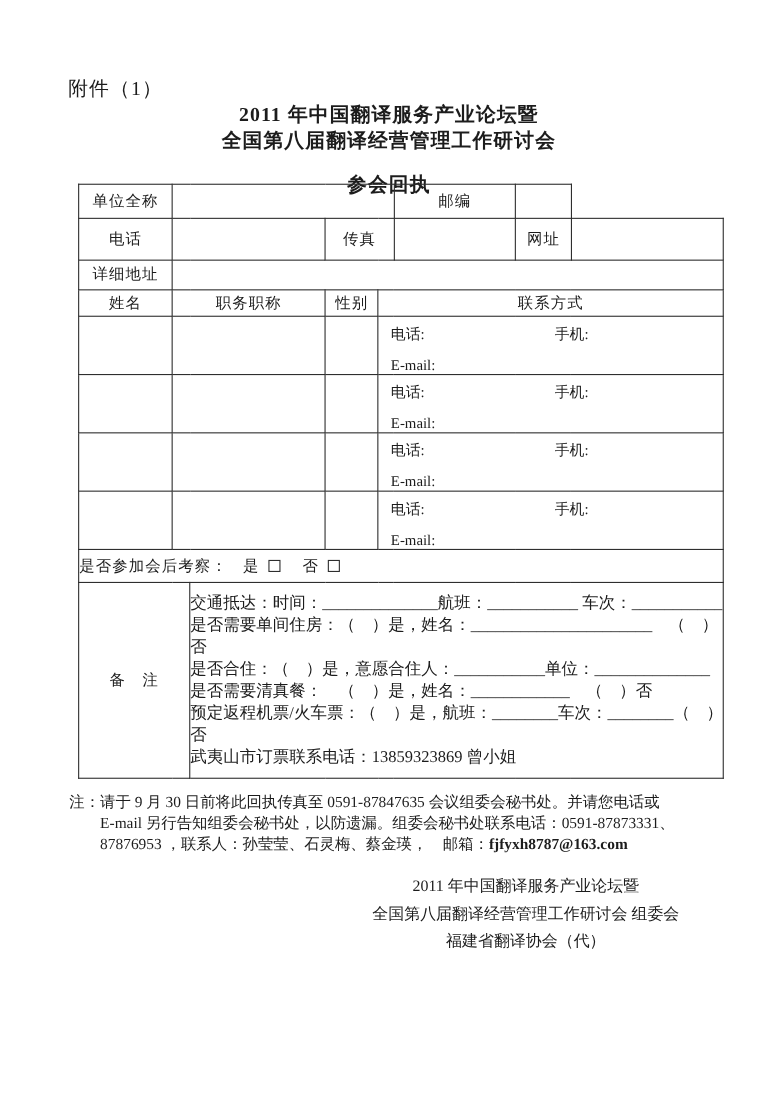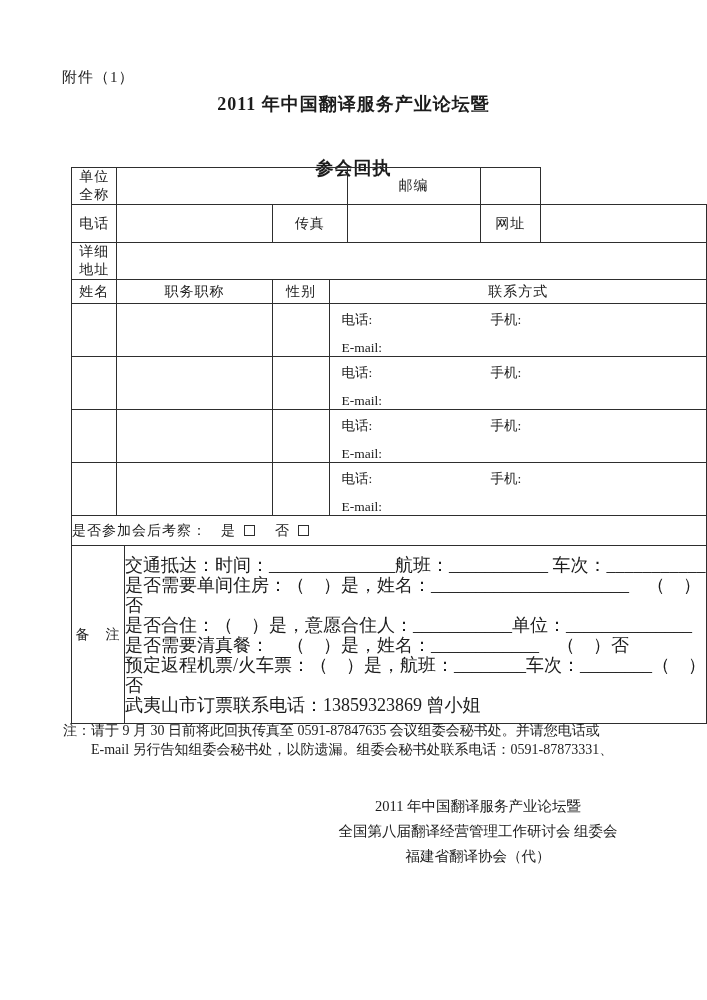--- a/index.html
+++ b/index.html
@@ -8,21 +8,21 @@
     position:relative;
     width:707px; height:1000px;
     margin:0 auto;
     background:#ffffff;
     color:#1c1c1c;
     font-family:"Liberation Serif","DejaVu Serif",serif;
     overflow:hidden;
   }
   .attachment {
     position:absolute; left:62px; top:68px;
-    font-size:15px; letter-spacing:1px;
+    font-size:18px; letter-spacing:1px;
   }
   .title {
     position:absolute; left:0; width:100%;
     text-align:center; font-weight:bold; font-size:18px; letter-spacing:1px;
   }
   .t1 { top:92px; }
   .t2 { top:116px; }
   .t3 { top:140px;margin-top:16px; }
 
   table.form-table {
@@ -55,41 +55,42 @@
   td.survey-cell { font-size:14px; letter-spacing:1px; }
   .cb {
     display:inline-block; width:11px; height:11px;
     border:1px solid #2e2e2e; background:#fff;
     vertical-align:-1px; margin-left:8px;
   }
   .survey-yes { margin-left:14px; }
   .survey-no { margin-left:20px; }
 
   td.remarks-content { padding:4px 4px 4px 9px; }
-  .rline { font-size:18px; line-height:20px; white-space:nowrap; }
+  .rline { font-size:15px; line-height:20px; white-space:nowrap; }
 
   .note {
     position:absolute; left:63px; top:721px; width:592px;
     font-size:14px; line-height:19px;
   }
   .note-cont { padding-left:28px; }
   .note b { font-family:"Liberation Serif","DejaVu Serif",serif; }
 
   .signature {
     position:absolute; left:278px; top:794px; width:400px;
     text-align:center; font-size:14.5px; line-height:25px;
   }
 </style>
 </head>
 <body>
 
 <div class="page">
 
   <div class="attachment">附件（1）</div>
   <div class="title t1">2011 年中国翻译服务产业论坛暨</div>
+  <div class="title t2">全国第八届翻译经营管理工作研讨会</div>
   <div class="title t3">参会回执</div>
 
   <table class="form-table">
     <colgroup>
       <col style="width:85px">
         <col style="width:16px">
         <col style="width:120px">
         <col style="width:47px">
       <col style="width:14px">
         <col style="width:108px">
@@ -184,20 +185,21 @@
         <div class="rline">否</div>
         <div class="rline">武夷山市订票联系电话：13859323869 曾小姐</div>
       </td>
     </tr>
   </tbody>
     </table>
 
   <div class="note">
     <div><span>注：</span><span>请于 9 月 30 日前将此回执传真至 0591-87847635 会议组委会秘书处。并请您电话或</span></div>
     <div class="note-cont">E-mail 另行告知组委会秘书处，以防遗漏。组委会秘书处联系电话：0591-87873331、</div>
+    <div class="note-cont"><span>87876953 ，联系人：孙莹莹、石灵梅、蔡金瑛，　邮箱：</span><b>fjfyxh8787@163.com</b></div>
   </div>
 
   <div class="signature">
     <div>2011 年中国翻译服务产业论坛暨</div>
     <div>全国第八届翻译经营管理工作研讨会 组委会</div>
     <div>福建省翻译协会（代）</div>
   </div>
 
 </div>
 

